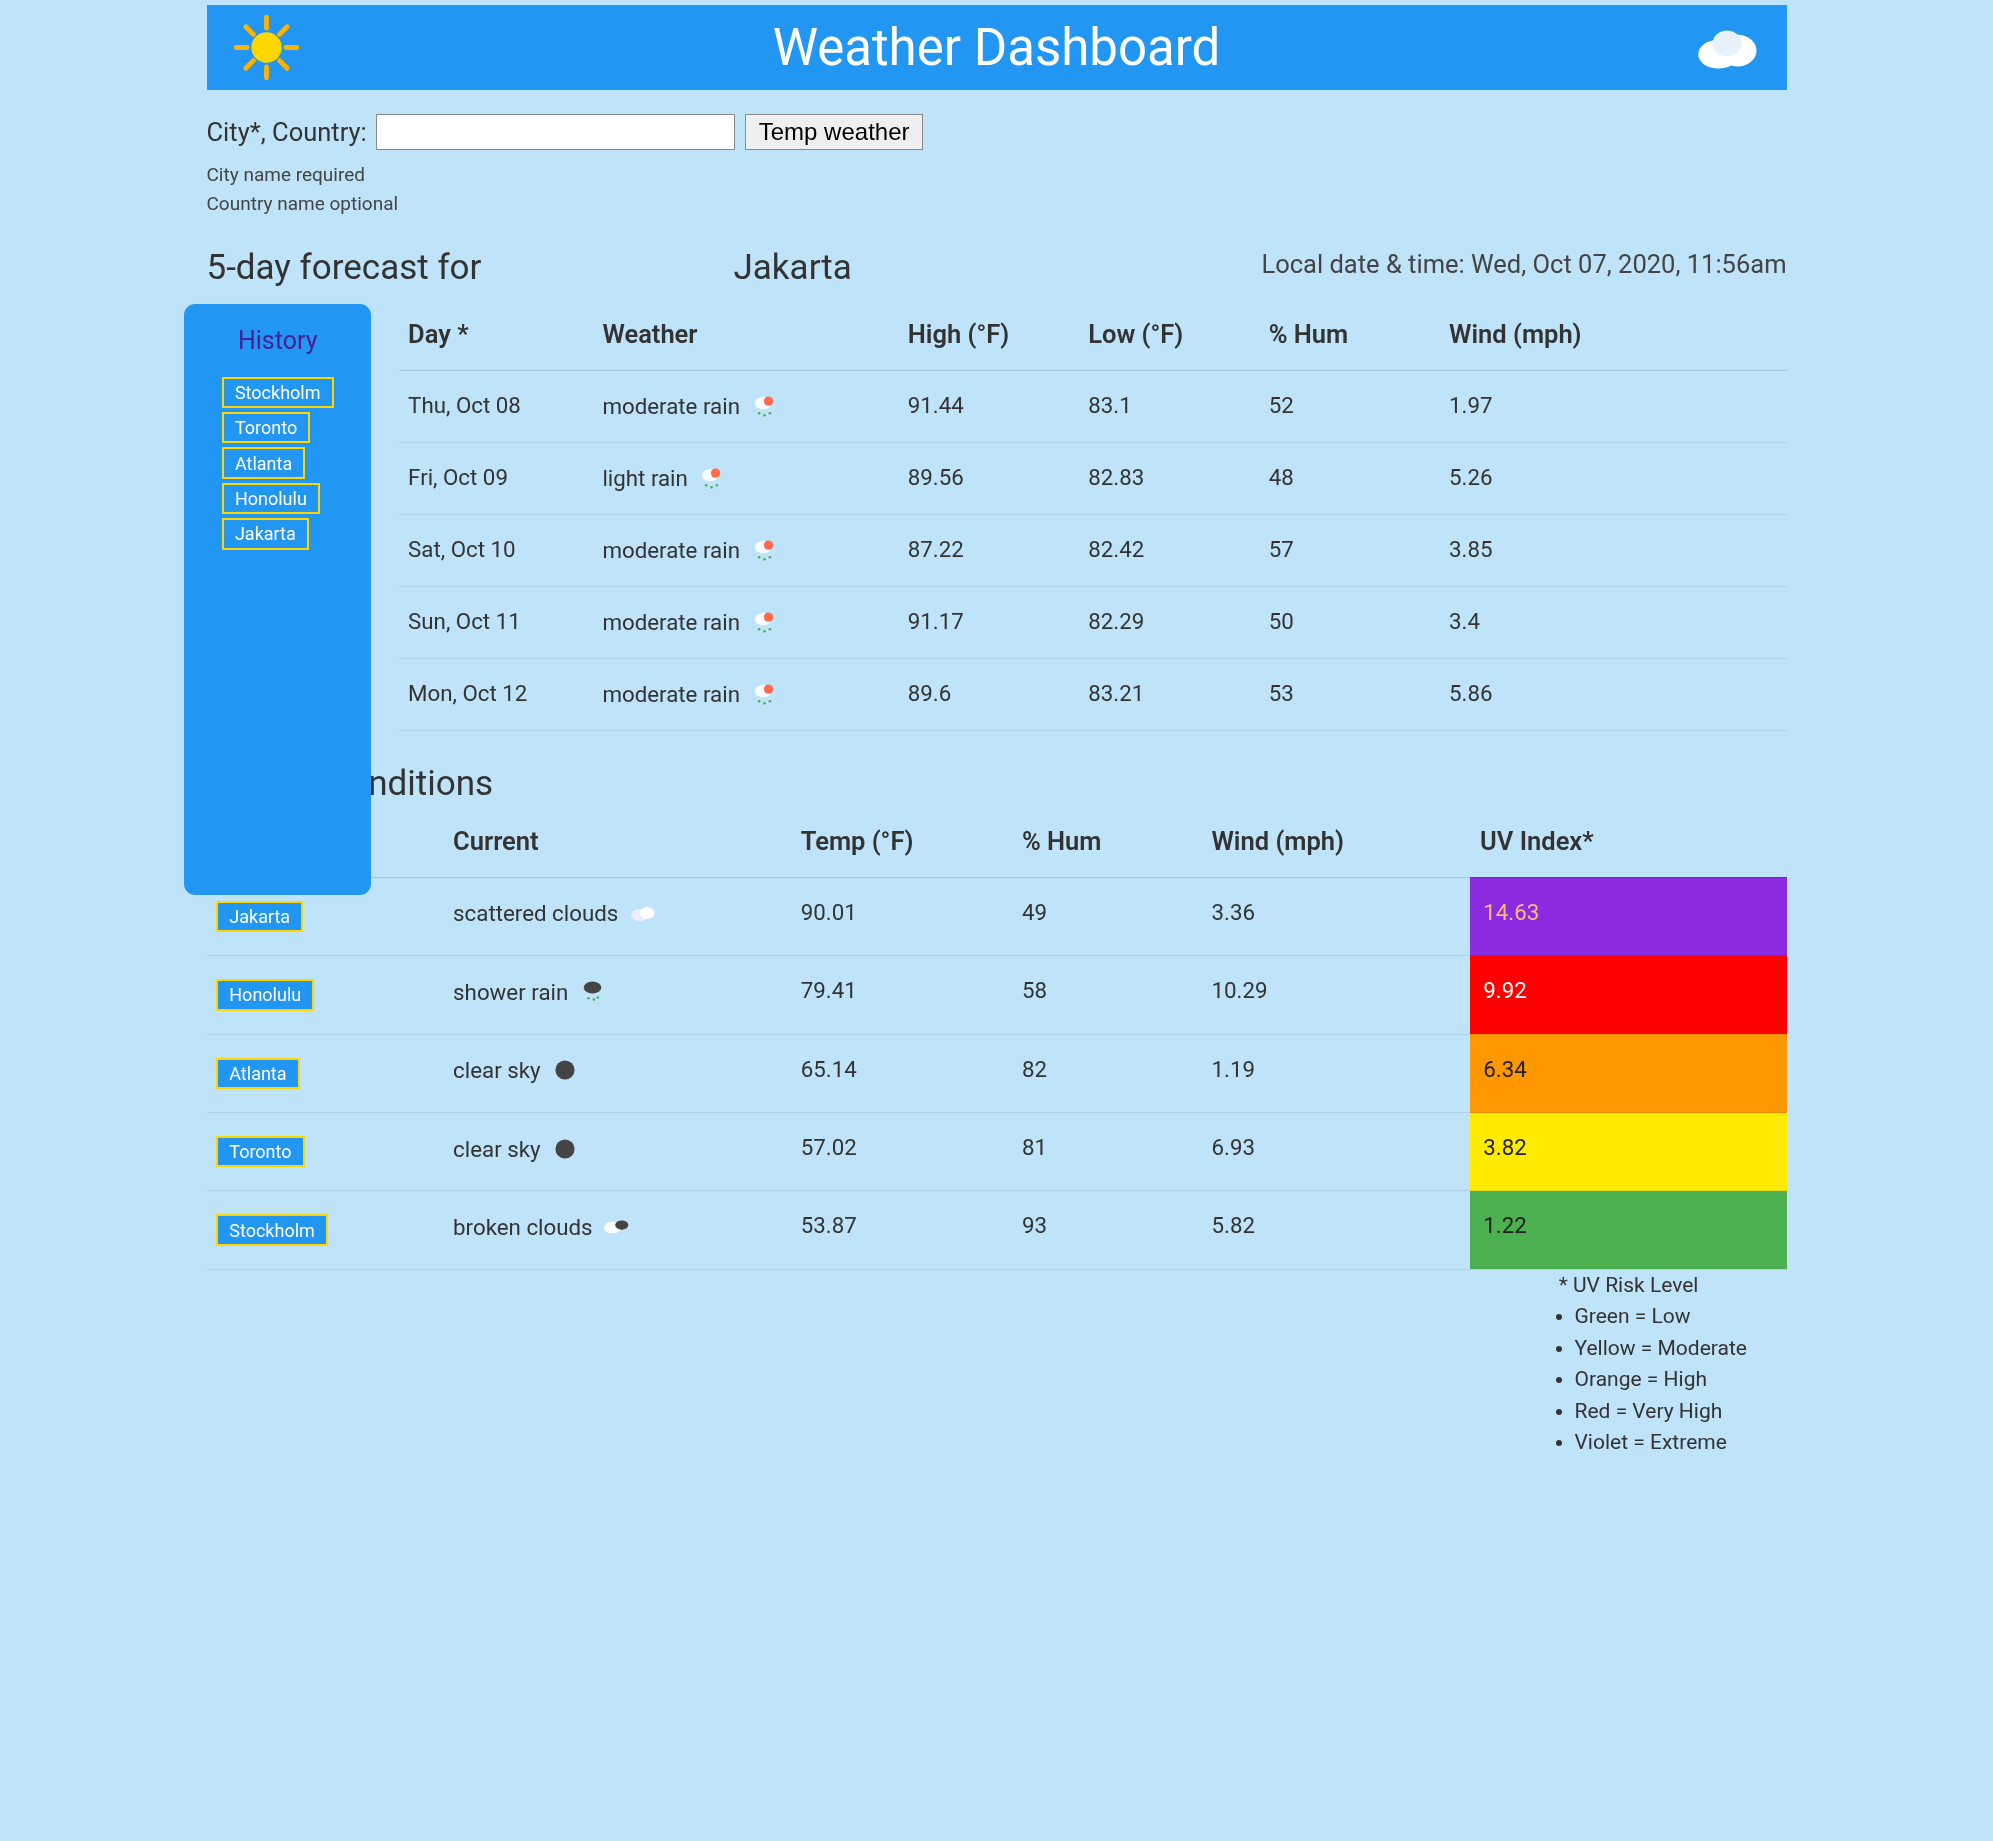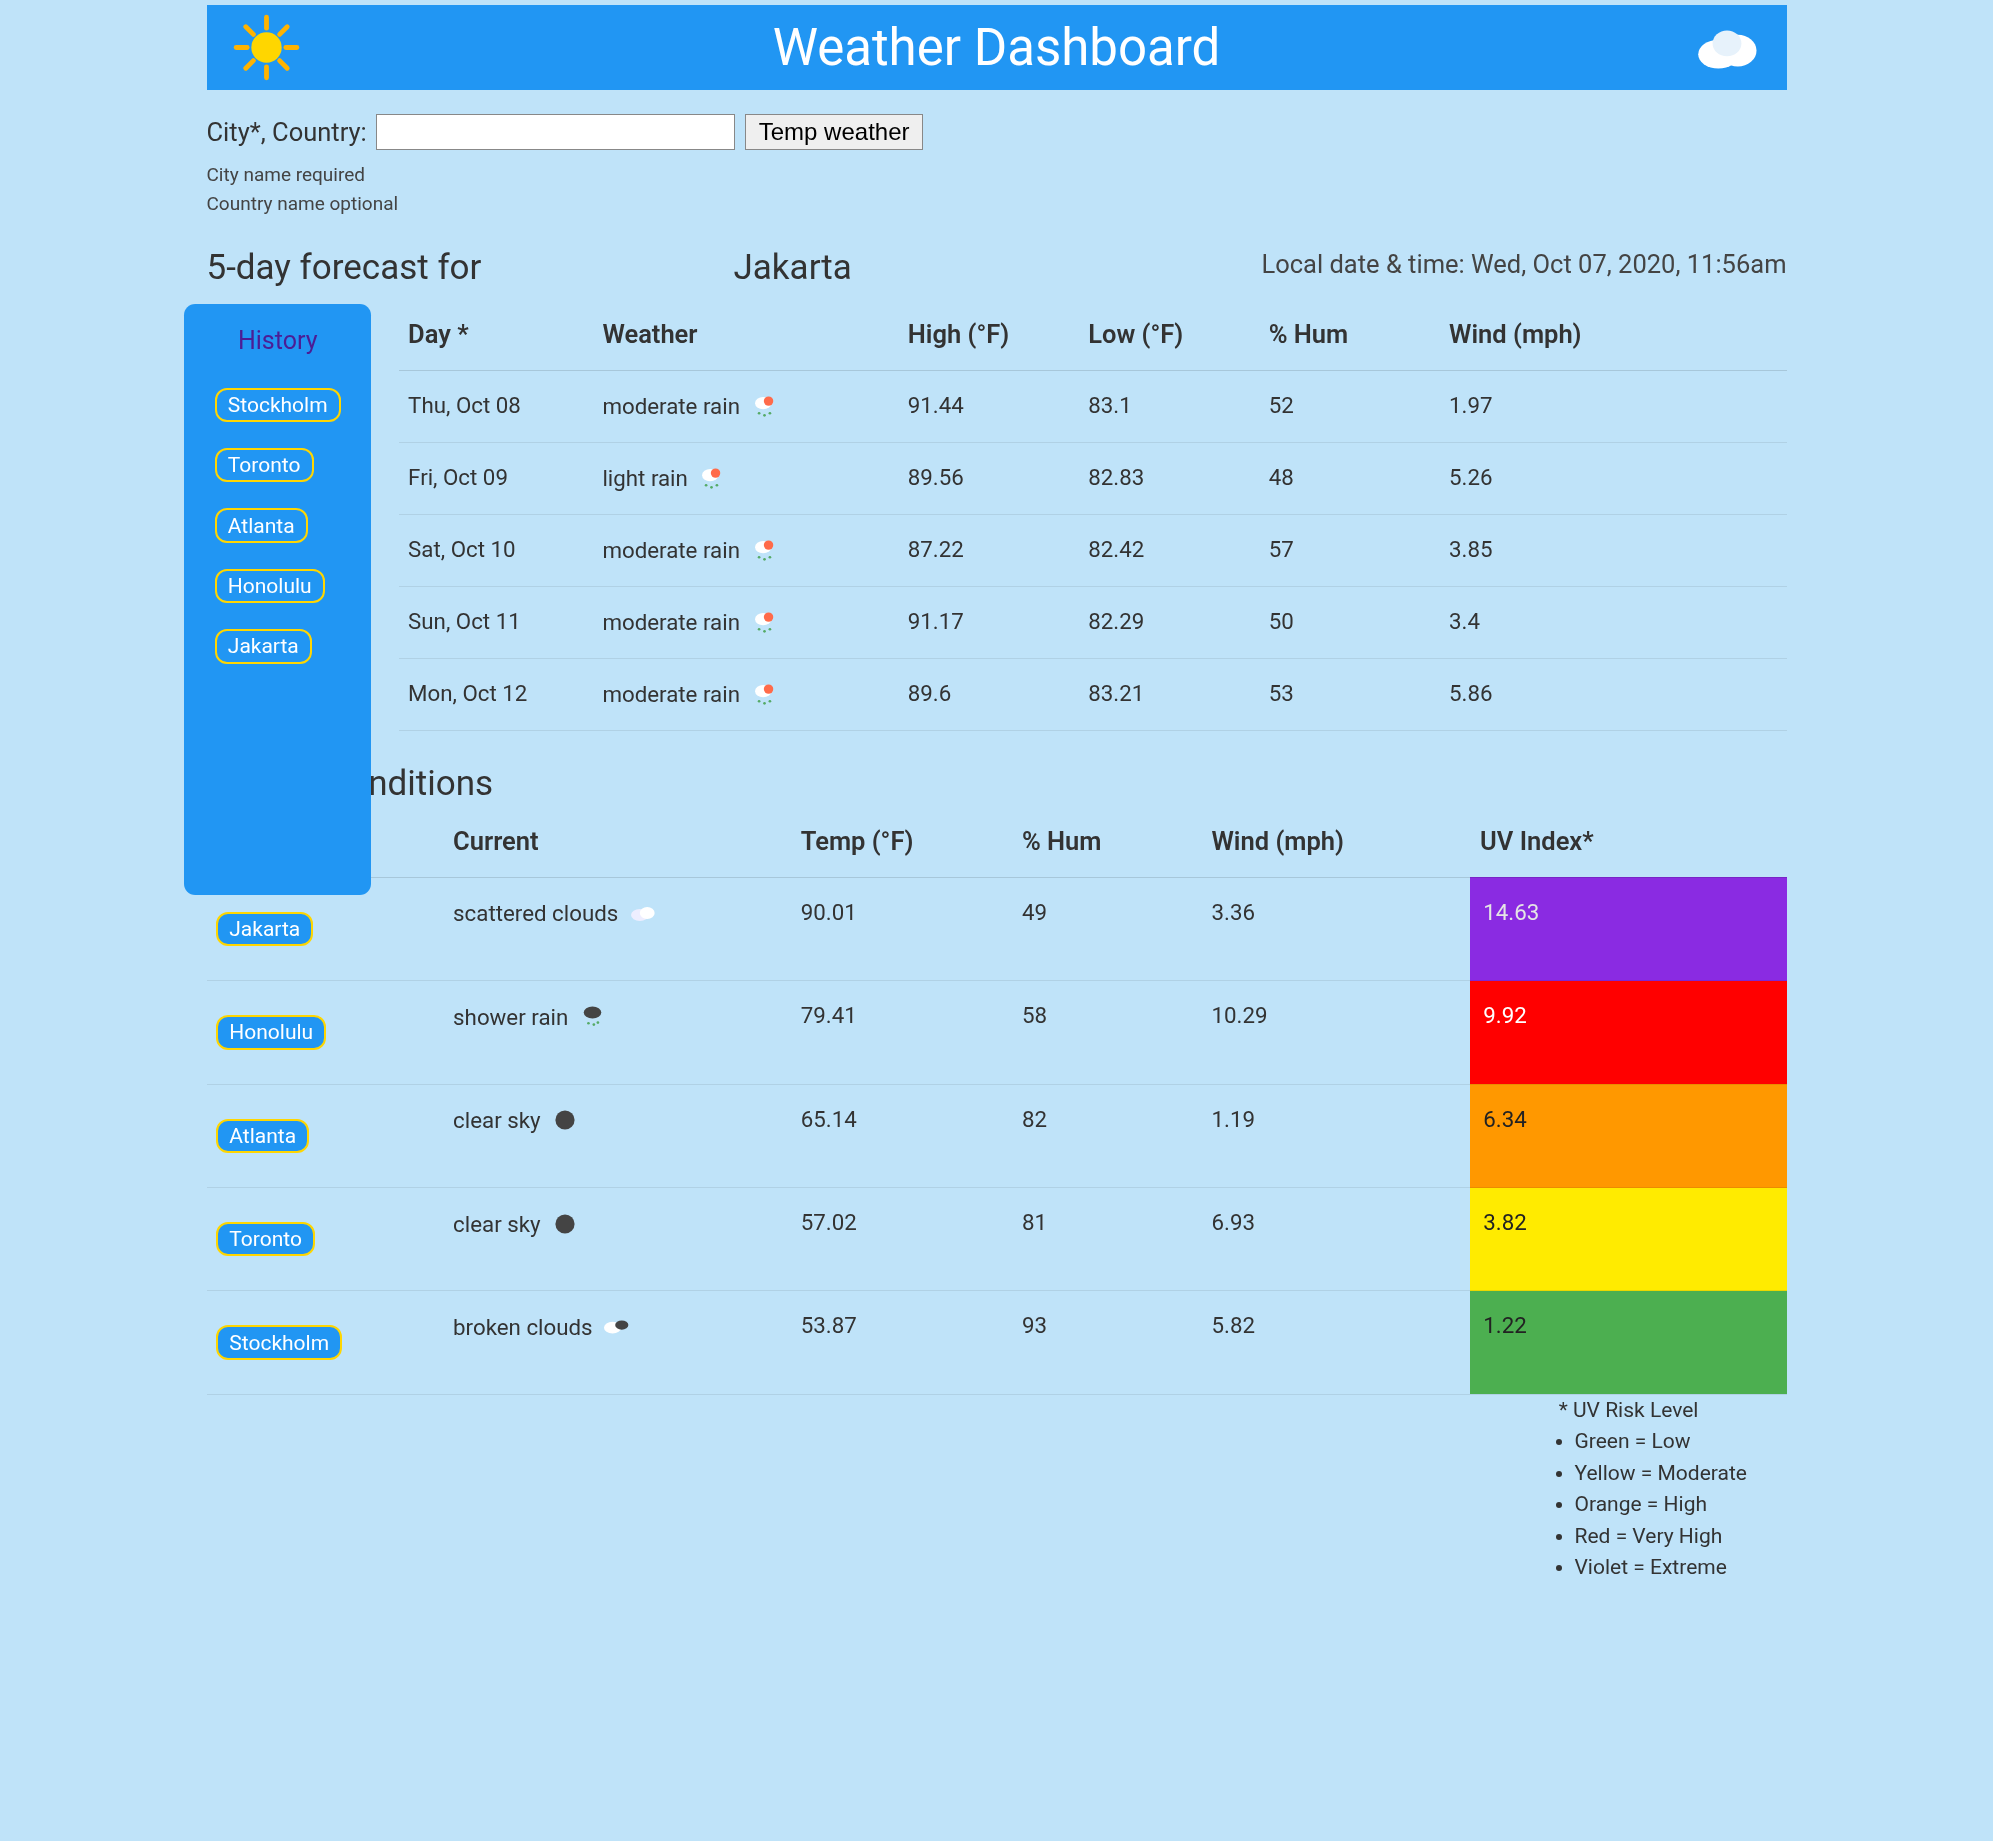--- a/index.html
+++ b/index.html
@@ -106,25 +106,25 @@
     .history-panel .title {
       color: #4c1d95;
       font-size: 25px;
       margin-bottom: 11.2px;
     }
     .city-chip {
       display: inline-block;
       background: #2196f3;
       color: #fff;
       border: 2.4px solid #ffd600;
-      border-radius: 12px;
+      border-radius: 0;
       padding: 3.2px 11.2px;
-      font-size: 21px;
+      font-size: 18px;
       cursor: pointer;
-      margin: 13px 0;
+      margin: 2px 0;
     }
     .forecast-table, .current-table {
       width: 100%;
       border-collapse: collapse;
       margin-left: 192px;
     }
     .forecast-table th, .current-table th {
       text-align: left;
       font-size: 25.5px;
       font-weight: 600;
@@ -157,21 +157,21 @@
     .current-table col.c1{width:15%}
     .current-table col.c2{width:22%}
     .current-table col.c3{width:14%}
     .current-table col.c4{width:12%}
     .current-table col.c5{width:17%}
     .current-table col.c6{width:20%}
     .uv-cell {
       color: #222;
       padding: 21px 12.8px !important;
     }
-    .uv-violet { background: #8a2be2; color:#e5e5e5;}
+    .uv-violet { background: #8a2be2; color:#fdba74;}
     .uv-red { background: #ff0000; color:#fff;}
     .uv-orange { background: #ff9800; }
     .uv-yellow { background: #ffeb00; }
     .uv-green { background: #4caf50; }
     .legend {
       margin-left: auto;
       width: 239px;
       font-size: 21px;
       color: #333;
       line-height: 1.5;

